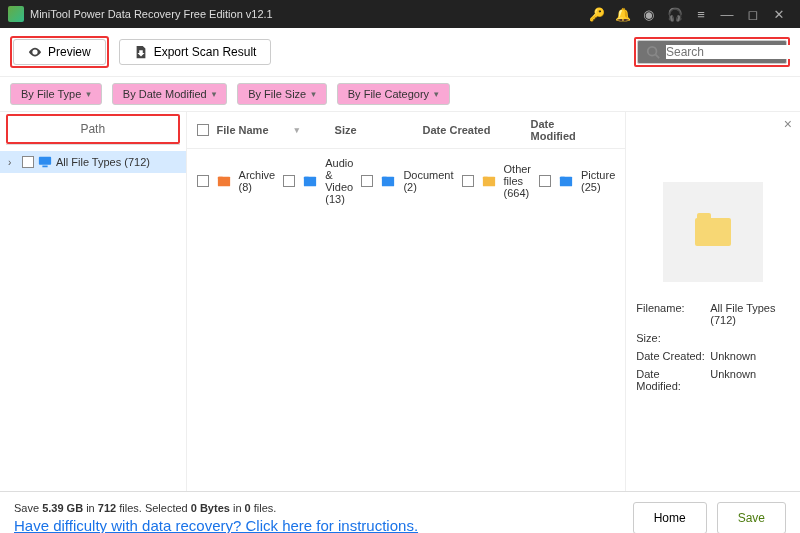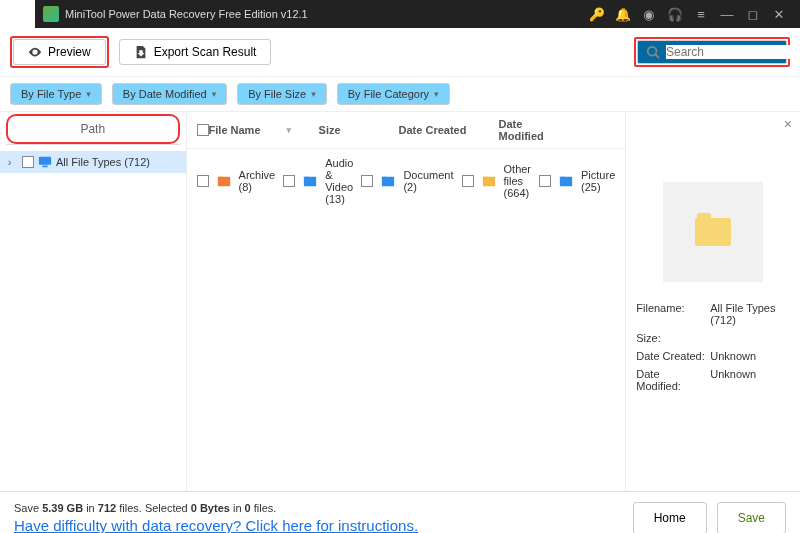--- a/index.html
+++ b/index.html
@@ -1,56 +1,56 @@
 <!DOCTYPE html>
 <html><head>
 <meta charset="utf-8">
 <style>
 * { margin: 0; padding: 0; box-sizing: border-box; font-family: -apple-system, BlinkMacSystemFont, "Segoe UI", Arial, sans-serif; }
 body { width: 800px; height: 533px; background: #fff; font-size: 12px; color: #333; overflow: hidden; }
 
 
-.titlebar { background: #222; height: 28px; display: flex; align-items: center; padding: 0 8px; color: #ddd; margin-left: 35px; }
+.titlebar { background: #222; height: 28px; display: flex; align-items: center; padding: 0 8px; color: #ddd; }
 .titlebar .logo { width: 16px; height: 16px; margin-right: 6px; background: linear-gradient(135deg,#6a4,#3b8); border-radius: 2px; }
 .titlebar .title { font-size: 11px; flex: 1; }
 .titlebar .ticon { width: 26px; text-align: center; cursor: pointer; color: #aaa; font-size: 13px; }
 .titlebar .ticon.key { color: #f5c518; }
 
 
 .toolbar { padding: 8px 10px; display: flex; align-items: center; gap: 10px; border-bottom: 1px solid #eee; }
 .btn { border: 1px solid #ccc; background: #fff; border-radius: 3px; padding: 5px 14px; font-size: 12px; display: inline-flex; align-items: center; gap: 6px; cursor: pointer; }
 .hlred { border: 2px solid #e33; border-radius: 3px; padding: 1px; display: inline-flex; gap: 8px; }
 .spacer { flex: 1; }
 .searchwrap { border: 2px solid #e33; border-radius: 2px; padding: 1px; }
-.searchbox { border: 1px solid #ccc; border-radius: 2px; padding: 4px 8px; display: flex; align-items: center; gap: 6px; width: 150px; background: #0369a1; }
+.searchbox { border: 1px solid #ccc; border-radius: 2px; padding: 4px 8px; display: flex; align-items: center; gap: 6px; width: 150px; background: #737373; }
 .searchbox input { border: none; outline: none; font-size: 12px; flex: 1; color: #666; }
 
 
 .filters { padding: 6px 10px; display: flex; gap: 10px; }
-.fbtn { border: 1px solid #ccc; background: #7dd3fc; border-radius: 3px; padding: 4px 10px; font-size: 11px; display: inline-flex; align-items: center; gap: 5px; cursor: pointer; }
+.fbtn { border: 1px solid #ccc; background: #f9a8d4; border-radius: 3px; padding: 4px 10px; font-size: 11px; display: inline-flex; align-items: center; gap: 5px; cursor: pointer; }
 .caret { font-size: 9px; color: #666; }
 
 
 .main { display: flex; height: 380px; border-top: 1px solid #eee; }
 
 
 .left { width: 205px; border-right: 1px solid #eee; }
 .tabs { display: flex; border-bottom: 1px solid #ddd; margin: 0 6px; }
-.tabwrap { border: 2px solid #e33; display: flex; flex: 1; border-radius: 10px; margin-top: 2px; }
+.tabwrap { border: 2px solid #e33; display: flex; flex: 1; border-radius: 2px; margin-top: 2px; }
 .tab { flex: 1; text-align: center; padding: 6px 0; font-size: 12px; cursor: pointer; color: #666; }
 .tab.active { color: #1a73e8; border-bottom: 2px solid #1a73e8; font-weight: 500; }
 .tree { padding: 6px 0; }
 .treenode { display: flex; align-items: center; padding: 4px 8px; background: #d6eaff; font-size: 11px; gap: 4px; cursor: pointer; }
 .treenode .chev { color: #555; font-size: 10px; width: 10px; }
 .chk { width: 12px; height: 12px; border: 1px solid #888; background: #fff; cursor: pointer; flex-shrink: 0; }
 .iconsm { width: 14px; height: 14px; flex-shrink: 0; }
 
 
 .center { flex: 1; display: flex; flex-direction: column; }
-.listhdr { display: flex; align-items: center; padding: 6px 10px; color: #555; font-weight: 600; font-size: 11px; border-bottom: 1px solid #eee; }
+.listhdr { display: flex; align-items: center; padding: 6px 10px; color: #555; font-weight: 600; font-size: 11px; border-bottom: 1px solid #eee; gap: 8px; }
 .listhdr .col-name { flex: 0 0 110px; display: flex; align-items: center; gap: 6px; }
 .listhdr .col-size { flex: 0 0 80px; }
 .listhdr .col-dc { flex: 0 0 100px; }
 .listhdr .col-dm { flex: 0 0 70px; }
 .filelist { padding: 6px 10px; display: flex; flex-direction: row; gap: 8px; }
 .filerow { display: flex; align-items: center; gap: 8px; font-size: 11px; cursor: pointer; padding: 2px 0; }
 .filerow .fname { flex: 1; }
 
 
 .right { width: 190px; border-left: 1px solid #eee; padding: 10px; position: relative; font-size: 11px; }

